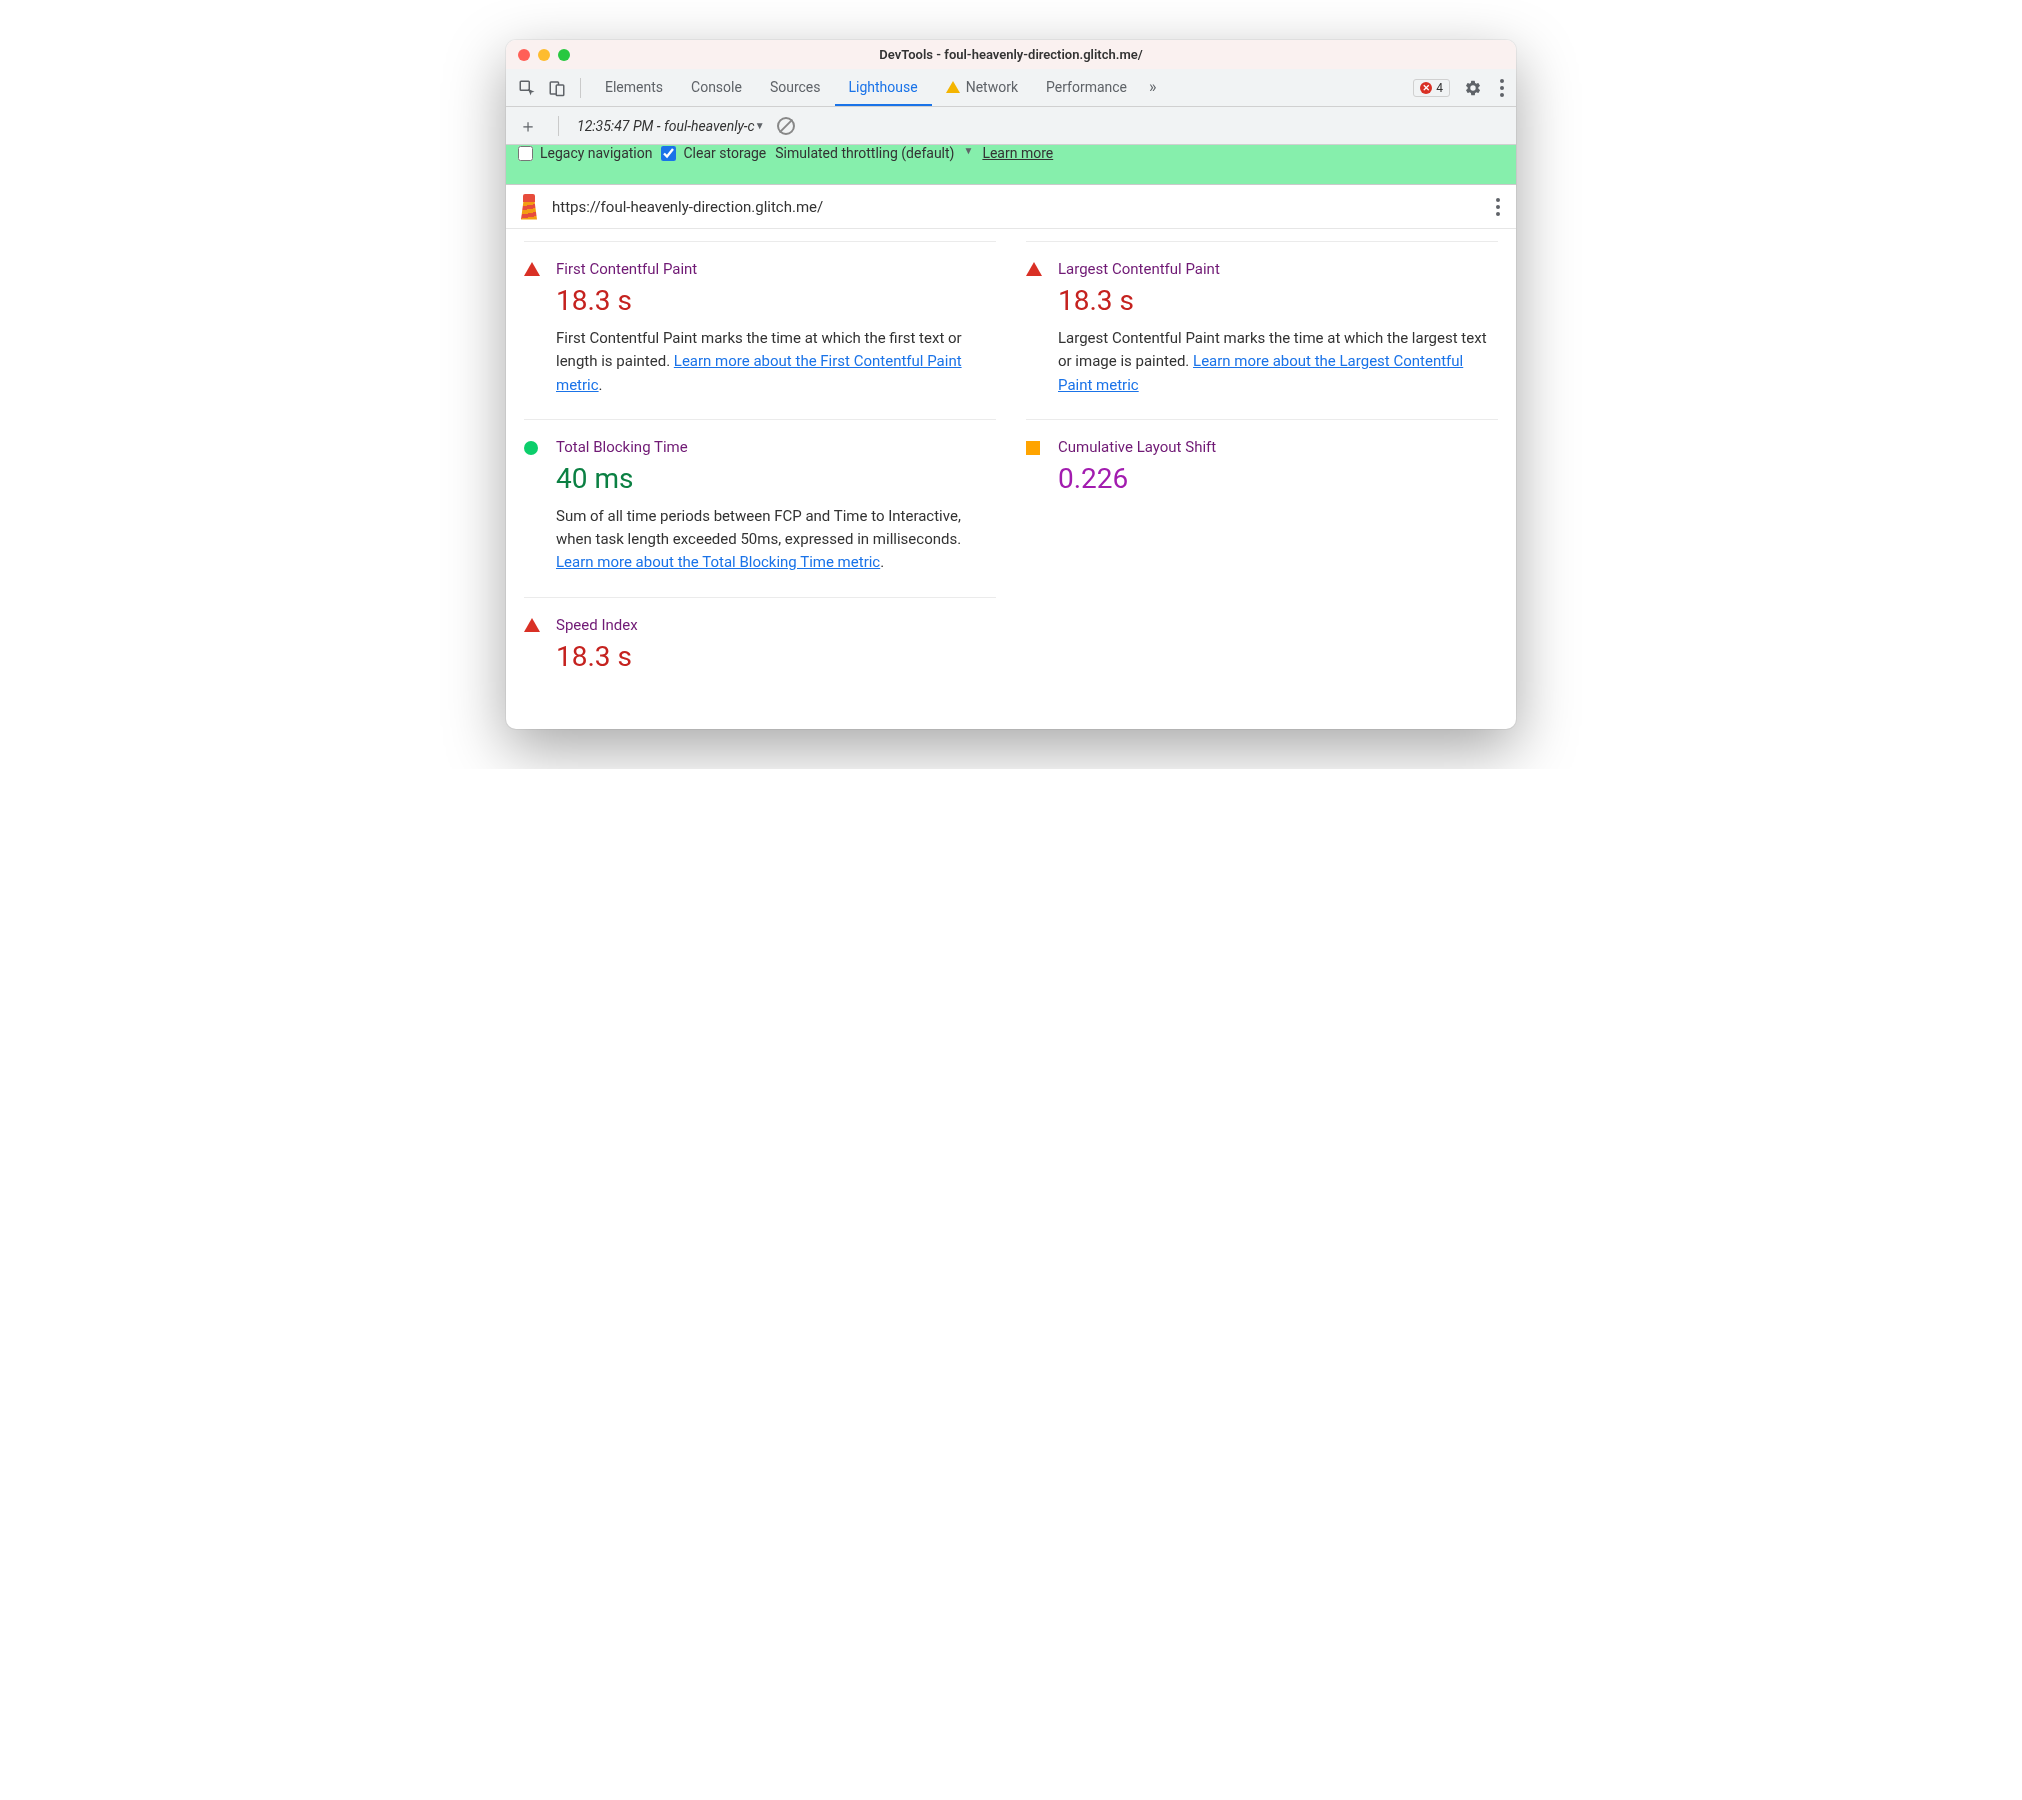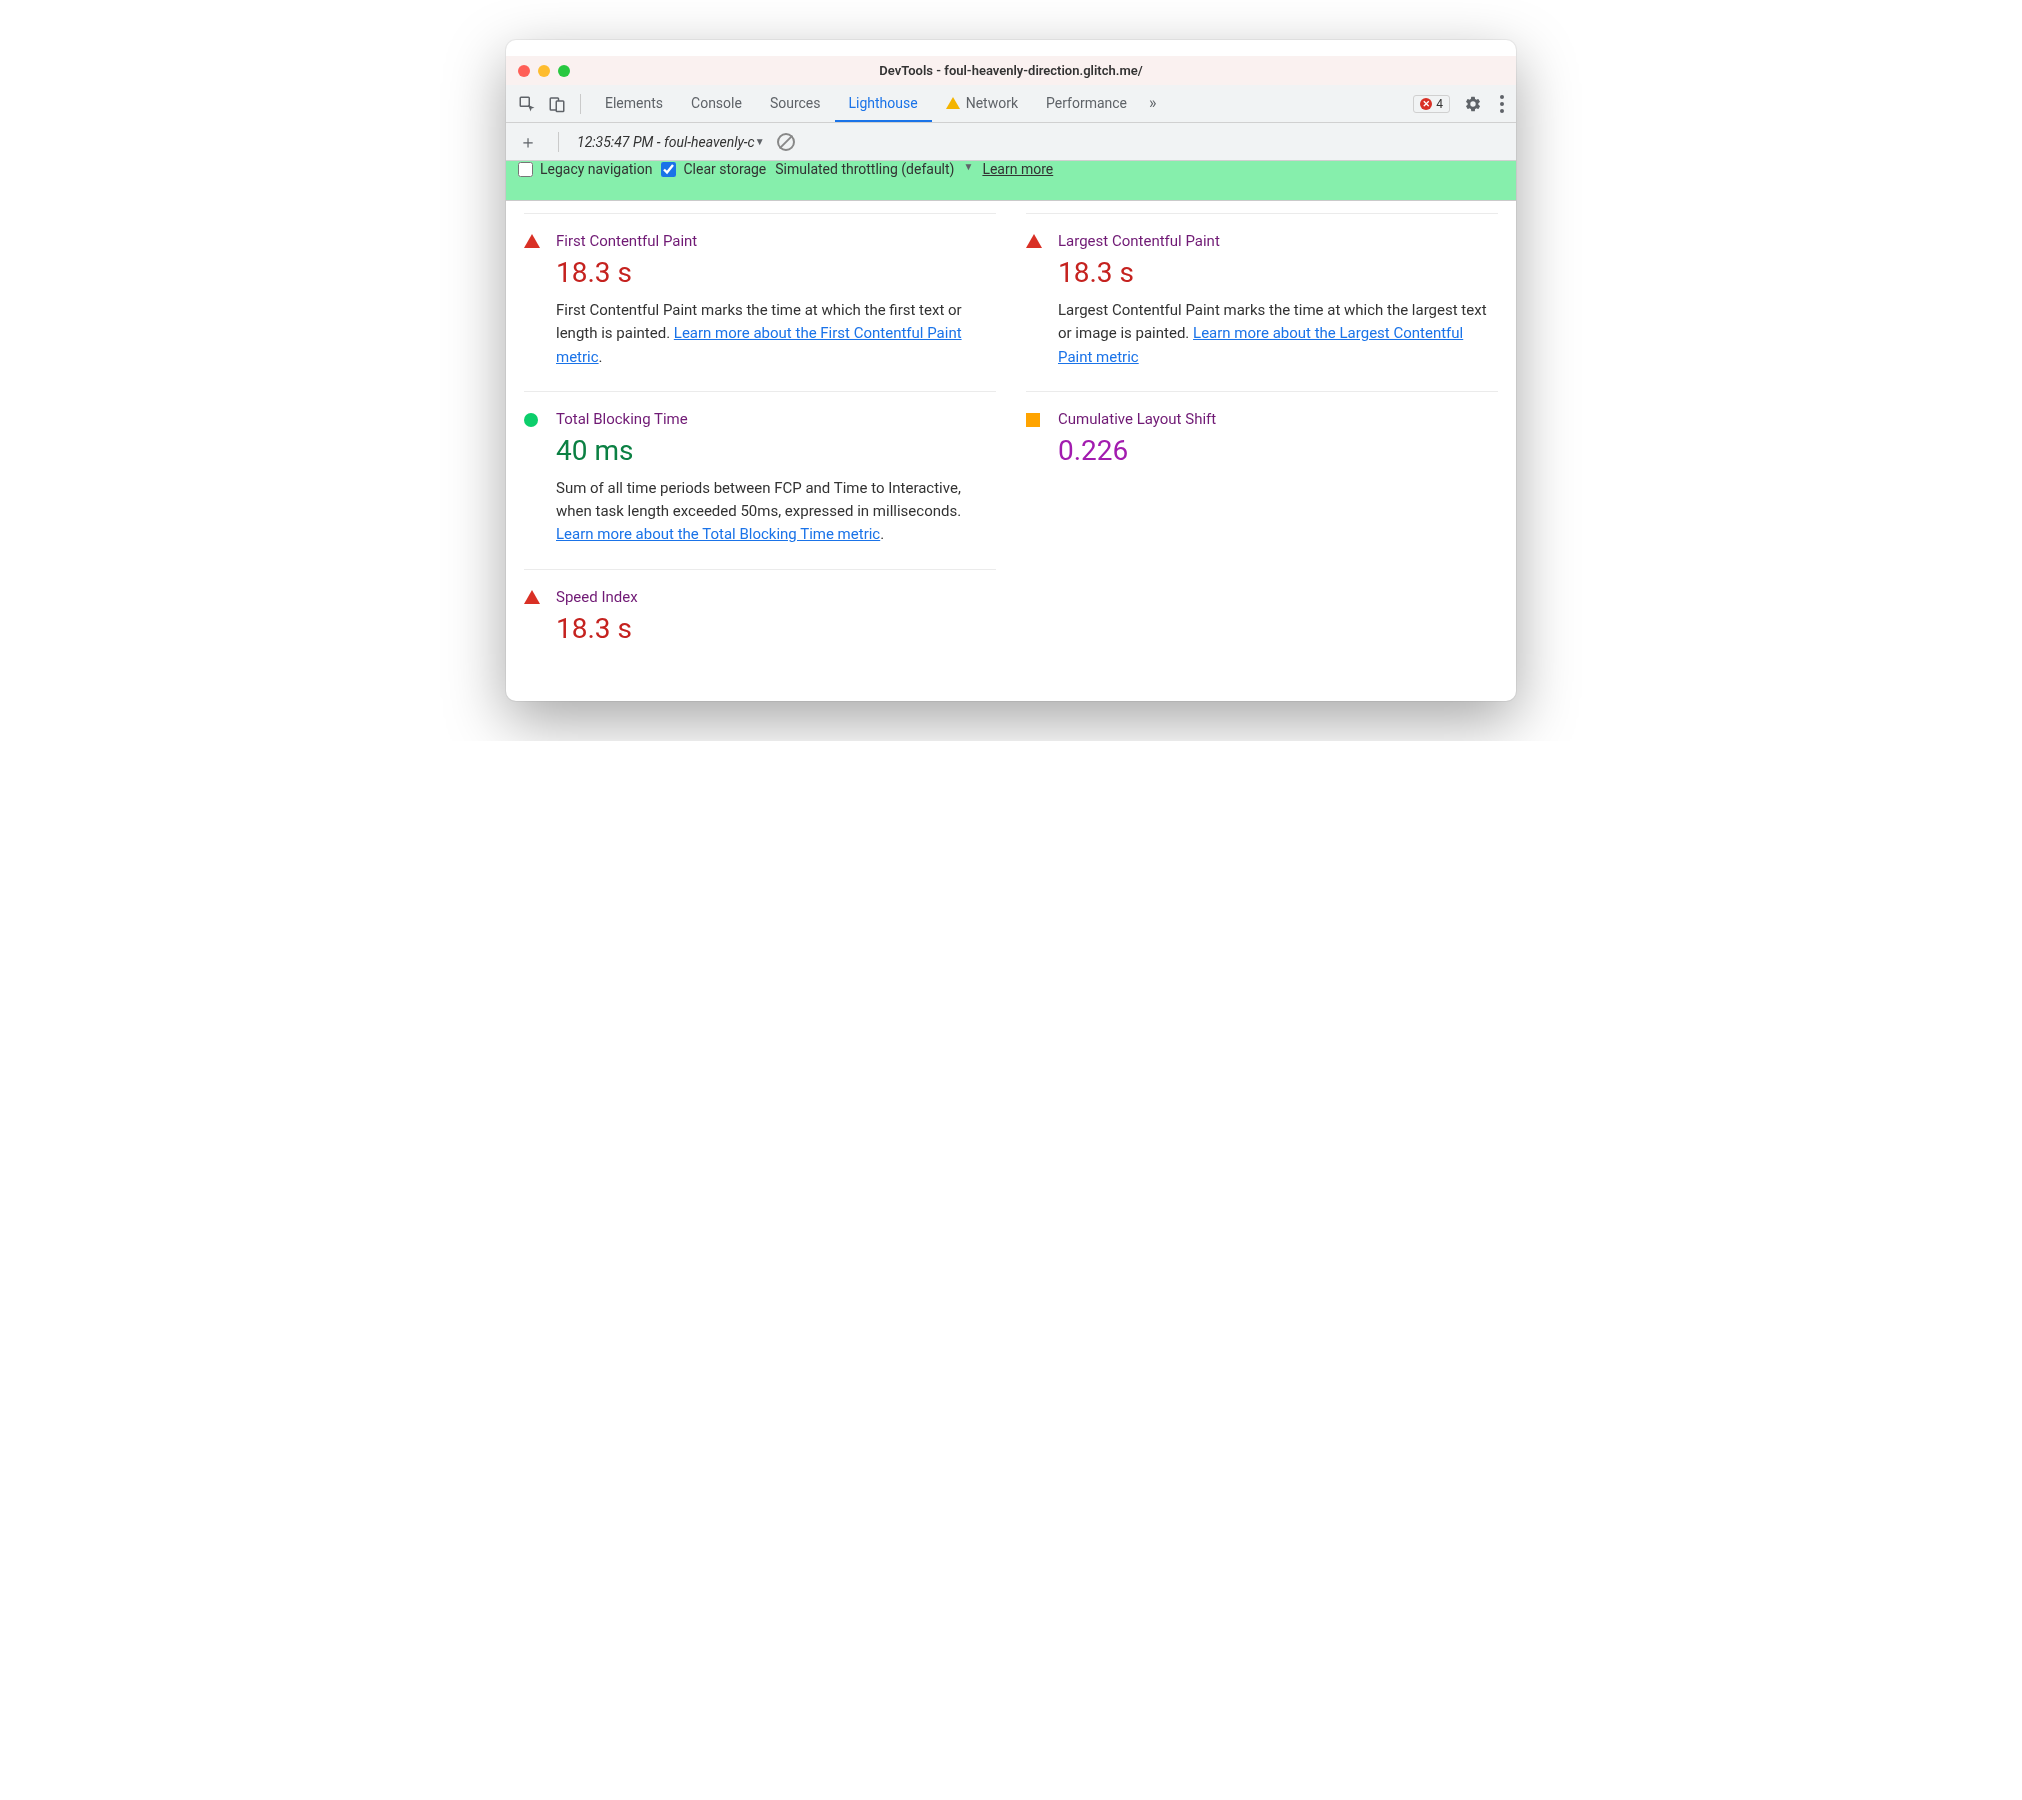--- a/index.html
+++ b/index.html
@@ -17,21 +17,20 @@
     box-shadow: 0 20px 60px rgba(0,0,0,0.35), 0 0 0 1px rgba(0,0,0,0.05);
     overflow: hidden;
   }
   .titlebar {
     background: #faf1f0;
     height: 29px;
     display: flex;
     align-items: center;
     padding: 0 12px;
     position: relative;
-    margin-top: 16px;
   }
   .traffic-lights { display: flex; gap: 8px; }
   .traffic-light { width: 12px; height: 12px; border-radius: 50%; }
   .tl-close { background: #ff5f57; }
   .tl-min { background: #febc2e; }
   .tl-max { background: #28c840; }
   .titlebar-title {
     position: absolute;
     left: 0; right: 0;
     text-align: center;
@@ -296,20 +295,32 @@
     </label>
     <label class="chk-wrap">
       <input type="checkbox" checked="" style="">
       <span>Clear storage</span>
     </label>
     <span>Simulated throttling (default)</span>
     <span class="caret">▼</span>
     <a class="link" href="#">Learn more</a>
   </div>
 
+  <div class="urlrow">
+    <div class="lighthouse-ico">
+      <div class="top"></div>
+        <div class="body"></div>
+    </div>
+    <span>https://foul-heavenly-direction.glitch.me/</span>
+    <div style="margin-left:auto" class="kebab">
+      <span></span>
+        <span></span>
+        <span></span>
+    </div>
+  </div>
 
   <div class="content">
 
     <div class="metrics-grid">
 
       <div class="metric">
         <div class="m-icon">
             <div class="tri-red"></div>
           </div>
         <div class="m-body">

